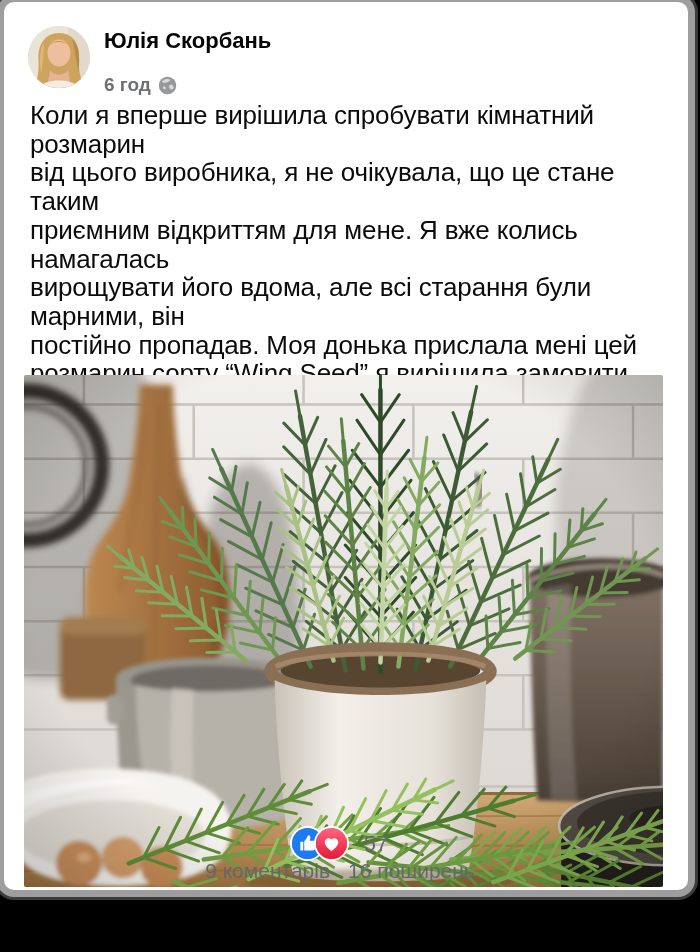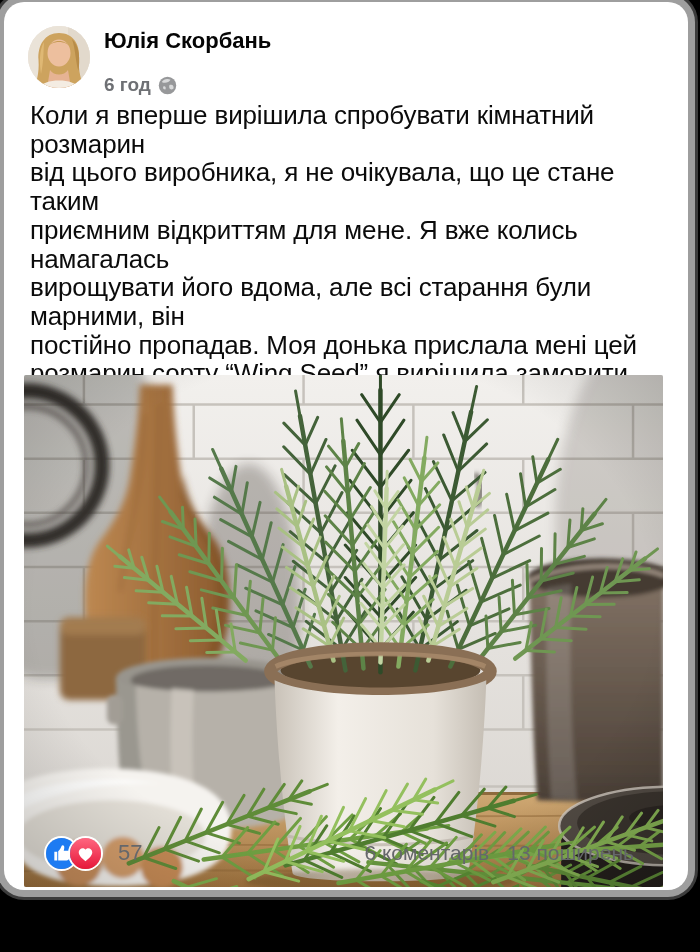--- a/index.html
+++ b/index.html
@@ -3,21 +3,21 @@
 <meta charset="utf-8">
 <style>
   html,body{margin:0;padding:0;}
   body{
     width:700px;height:952px;overflow:hidden;position:relative;
     background:#000;
     font-family:"Liberation Sans", sans-serif;
   }
   .card{
     position:absolute;left:4px;top:2px;width:684px;height:888px;
-    background:#fff;border-radius:20px;
+    background:#fff;border-radius:10px;
     box-shadow:0 0 0 7px #9e9e9e, 0 0 0 10px #3c3c3c;
   }
   
   .header{position:absolute;left:24px;top:24px;display:flex;gap:14px;}
   .avatar{width:62px;height:62px;border-radius:50%;overflow:hidden;flex:none;background:#e7e0d6;}
   .avatar svg{display:block;}
   .hmeta{padding-top:3px;}
   .author{font-size:22px;font-weight:bold;color:#050505;line-height:24px;}
   .subrow{display:flex;align-items:center;gap:7px;margin-top:21px;}
   .time{font-size:19px;font-weight:bold;color:#6e7074;}
@@ -31,21 +31,21 @@
   
   .photo{
     position:absolute;left:20px;top:373px;width:639px;height:512px;
     overflow:hidden;background:#ddd;border-radius:2px;
   }
   .photo svg{display:block;width:100%;height:100%;}
   
   .meta{
     position:absolute;left:0;right:0;bottom:0;height:50px;
     display:flex;align-items:center;justify-content:space-between;
-    padding:0 54px 12px 42px;color:#65676b;
+    padding:0 54px 12px 42px;color:#65676b;flex-direction:column;
   }
   .reactions{display:flex;align-items:center;}
   .ricon{width:31px;height:31px;border-radius:50%;display:block;box-shadow:0 0 0 2px #fff;}
   .ricon svg{display:block;}
   .love{margin-left:-7px;}
   .count{margin-left:17px;font-size:22px;color:#65676b;}
   .meta-right{display:flex;gap:18px;font-size:21px;color:#65676b;}
 </style>
 </head>
 <body>
@@ -252,18 +252,18 @@
                 <stop offset="1" stop-color="#e61739"></stop>
             </linearGradient>
           </defs>
           <circle cx="16" cy="16" r="16" fill="url(#lovG)"></circle>
           <path fill="#fff" d="M16,24 C13,21.5 9,18.6 9,14.8 C9,12.2 11,10.5 13.2,10.5 C14.4,10.5 15.4,11.1 16,12 C16.6,11.1 17.6,10.5 18.8,10.5 C21,10.5 23,12.2 23,14.8 C23,18.6 19,21.5 16,24 Z"></path>
         </svg>
       </span>
       <span class="count">57</span>
     </div>
     <div class="meta-right">
-      <span>6 коментарів</span>
-      <span>13 поширень</span>
+      <span>9 коментарів</span>
+      <span>16 поширень</span>
     </div>
   </footer>
 
 </article>
 
 </body></html>

